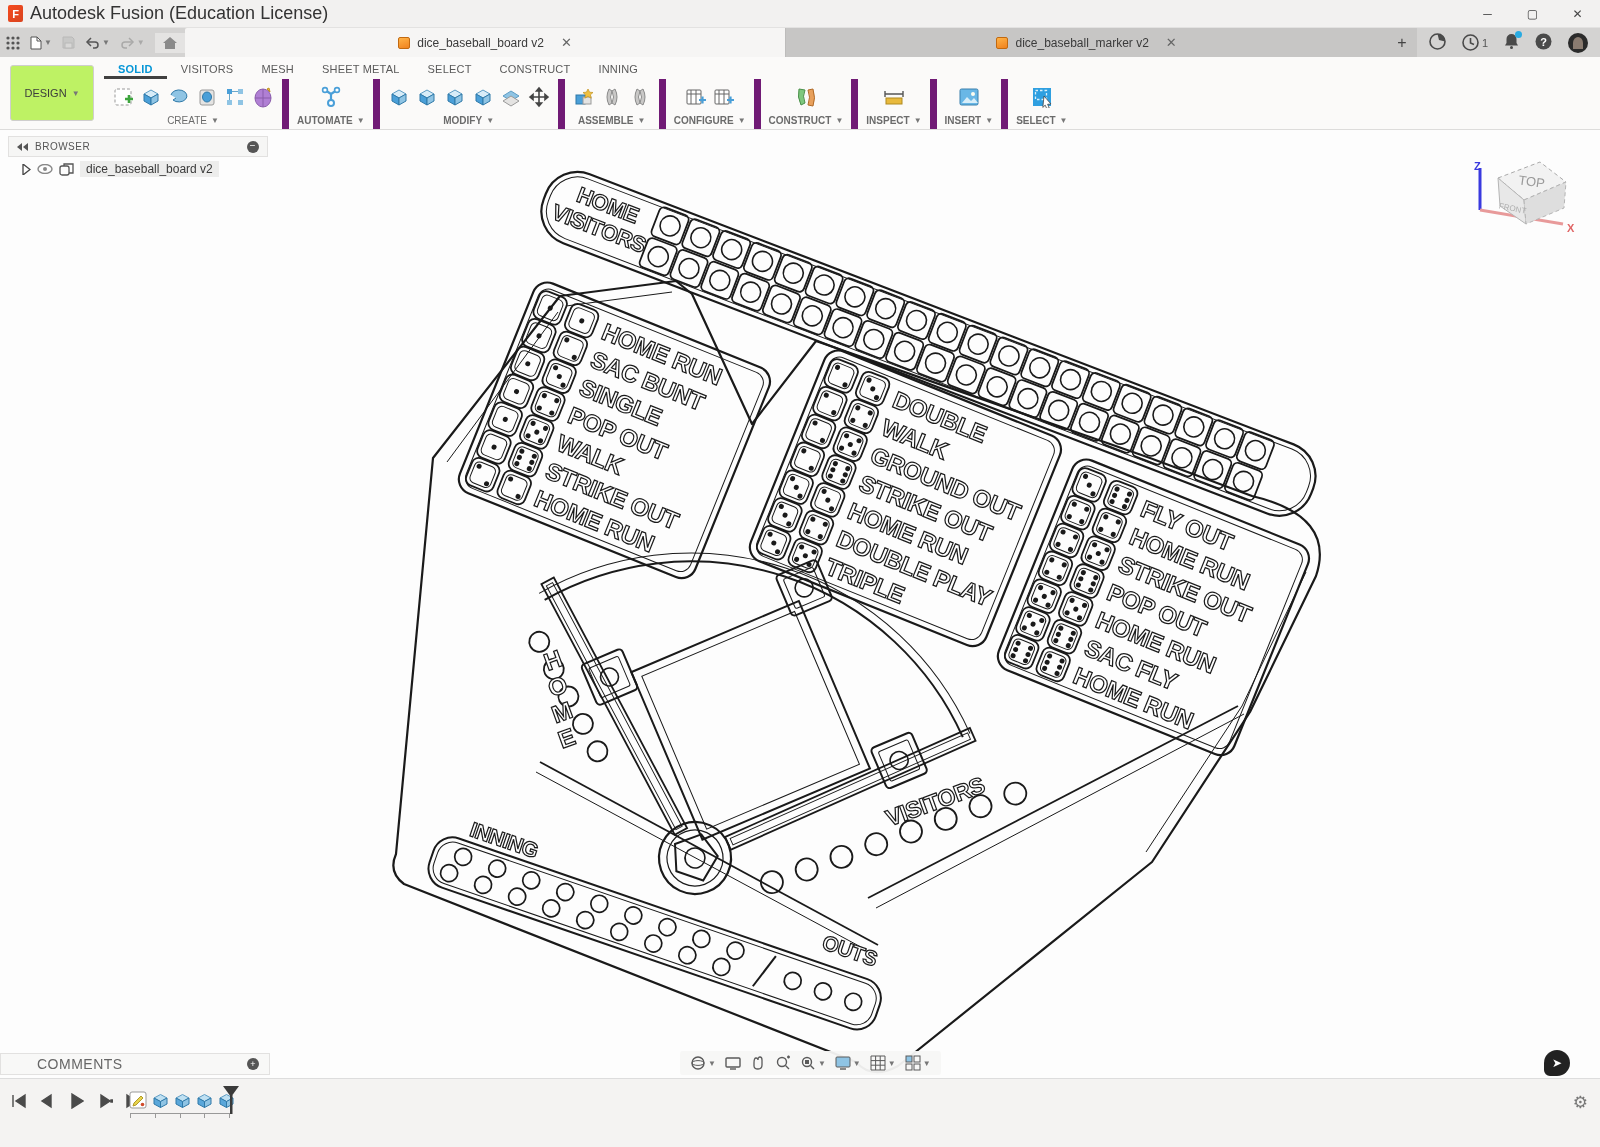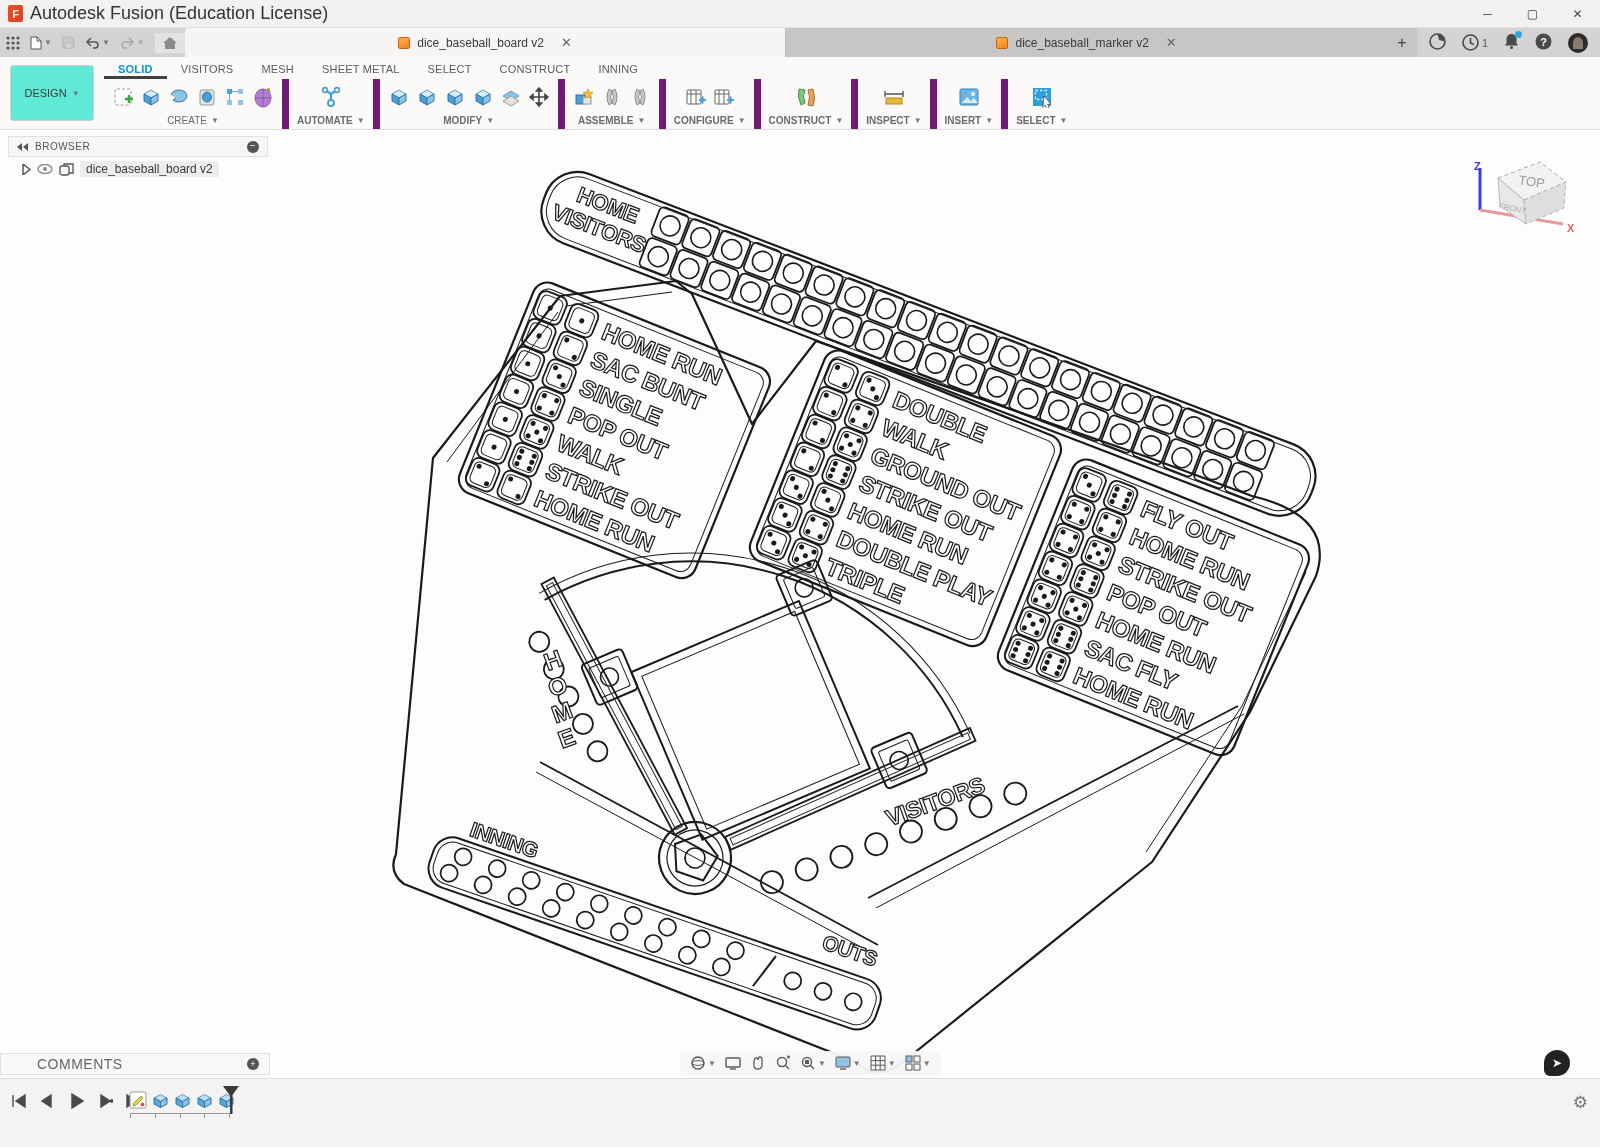--- a/index.html
+++ b/index.html
@@ -29,21 +29,21 @@
   .tab-extras .xi { color:#4a4a4a; font-size:14px; position:relative; }
   .plus-btn { background:#c7c6c5; width:30px; height:29px; display:flex; align-items:center;
     justify-content:center; font-size:16px; color:#444; }
   .notif-dot { position:absolute; top:-2px; right:-3px; width:7px; height:7px;
     border-radius:50%; background:#29abe2; }
   .avatar { width:20px; height:20px; border-radius:50%; background:#2b2b2b; overflow:hidden; position:relative; }
   .avatar::after { content:""; position:absolute; left:5px; top:4px; width:10px; height:12px;
     border-radius:50% 50% 0 0; background:#8a7b70; }
   .ribbon { height:73px; background:#fbfaf9; border-bottom:1px solid #dddcdb; display:flex; }
   .design-btn { margin:8px 10px; width:84px; border:1px solid #cfcecd; border-radius:3px;
-    background:#5eead4; font-size:11px; color:#3c3c3c; display:flex; align-items:center;
+    background:#bef264; font-size:11px; color:#3c3c3c; display:flex; align-items:center;
     justify-content:center; gap:5px; }
   .ribbon-main { flex:1; display:flex; flex-direction:column; }
   .ribbon-tabs { display:flex; gap:0; height:22px; align-items:flex-end; }
   .rtab { font-size:11px; color:#5a5a5a; padding:0 14px 4px; letter-spacing:.2px; }
   .rtab.active { color:#0696d7; font-weight:bold; border-bottom:3px solid #404040; padding-bottom:1px; }
   .ribbon-groups { flex:1; display:flex; align-items:stretch; }
   .rgroup { display:flex; flex-direction:column; align-items:center; padding:0 8px; position:relative; }
   .rgroup + .rgroup { border-left:7px solid #701a75;font-weight:bold; }
   .rg-icons { flex:1; display:flex; align-items:center; gap:6px; }
   .rg-label { font-size:10px; color:#6b6b6b; padding-bottom:3px; display:flex; gap:4px; align-items:center; }

